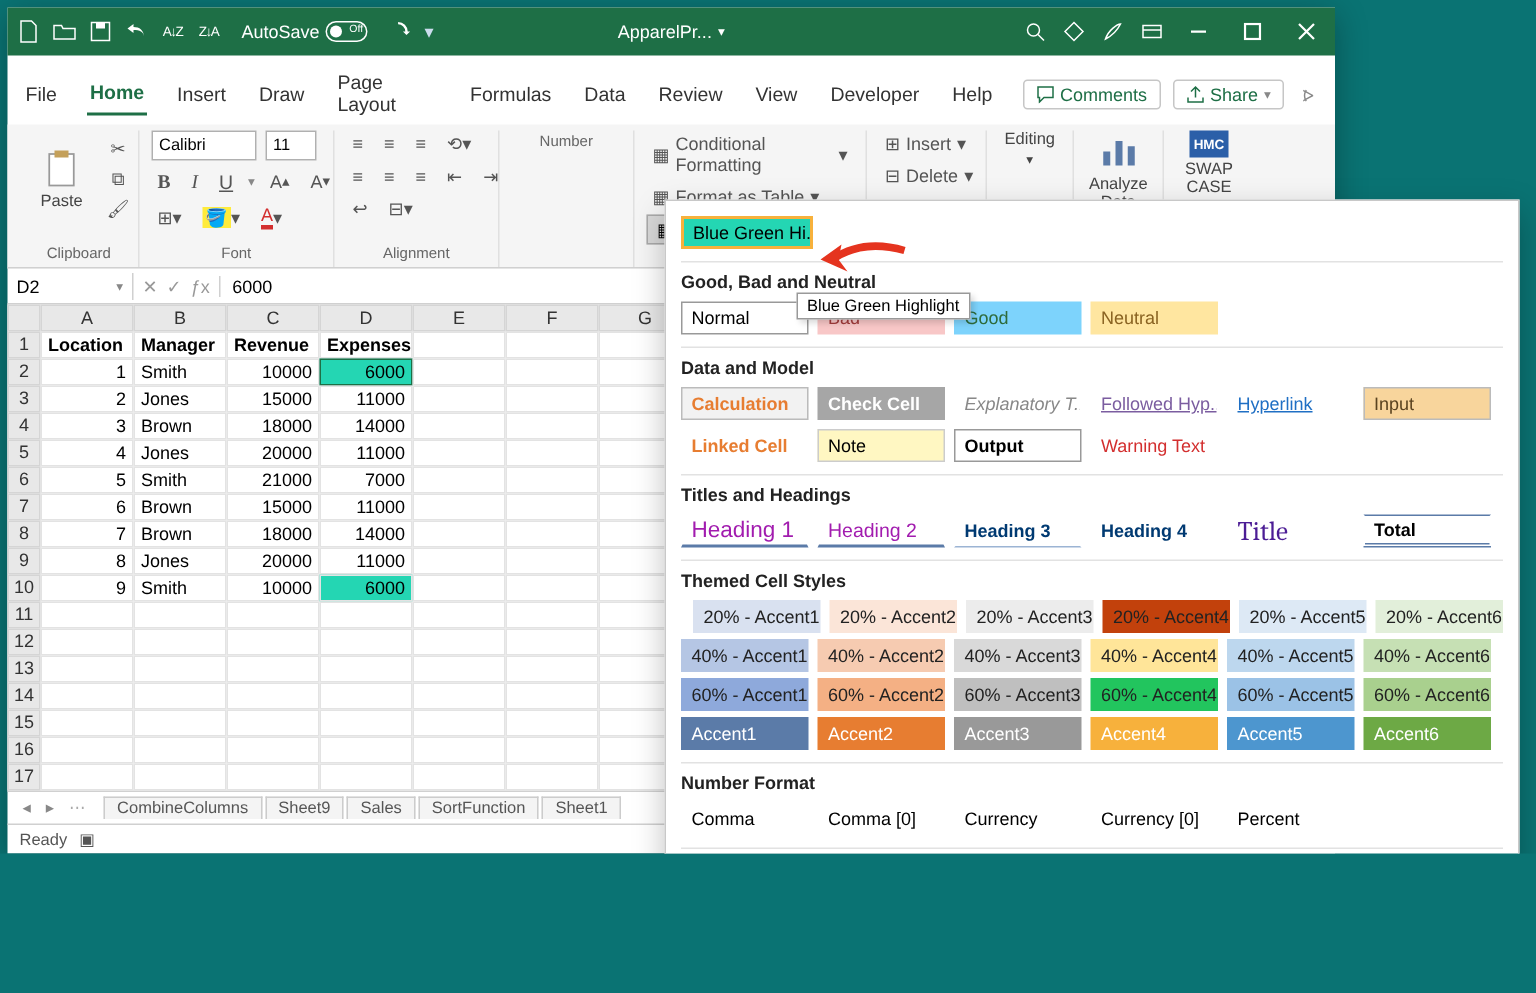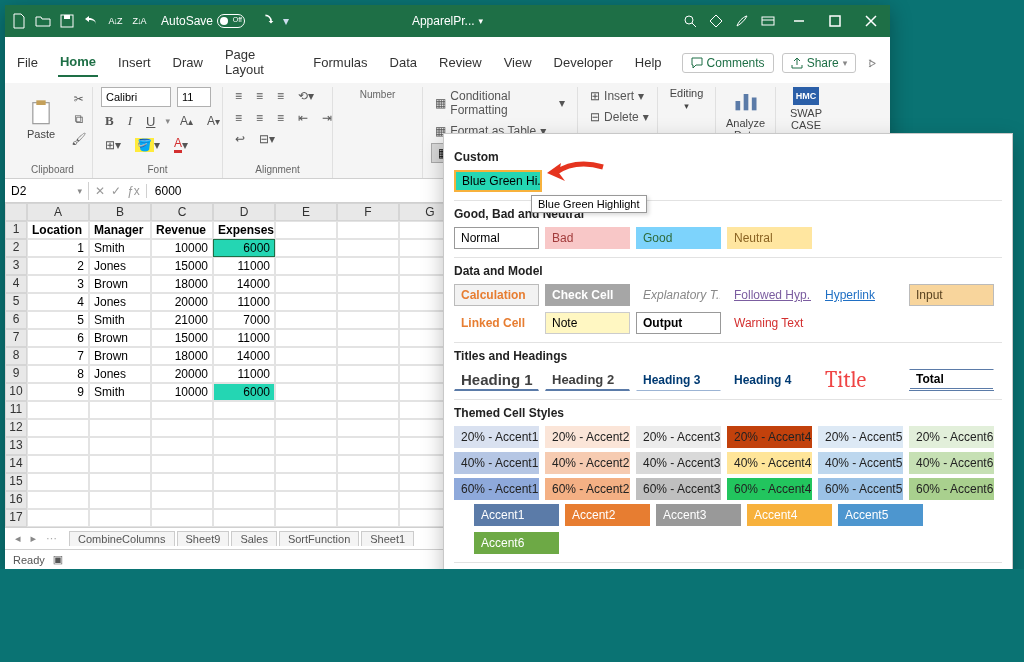--- a/index.html
+++ b/index.html
@@ -61,21 +61,21 @@
 
 
 .styles-pop { position:absolute; left:438px; top:128px; width:570px; background:#fff; border:1px solid #c8c8c8; box-shadow:0 8px 20px rgba(0,0,0,.25); padding:10px 10px 14px; z-index:10; }
 .sec { margin-bottom:8px; }
 .sec-title { font-weight:600; font-size:12px; margin:6px 0 6px; color:#222; }
 .swatches { display:flex; gap:6px; flex-wrap:wrap; }
 .swatch { width:85px; height:22px; font-size:12px; display:flex; align-items:center; padding:0 6px; border:1px solid transparent; overflow:hidden; white-space:nowrap; }
 .swatch.bordered { border:1px solid #999; }
 .custom-sw { background:#24d6b3; border:2px solid #f7b13c; width:88px;}
 .tooltip-like { position:absolute; left:526px; top:190px; z-index:20; background:#fff; border:1px solid #999; padding:2px 6px; font-size:11px; box-shadow:2px 2px 4px rgba(0,0,0,.15); }
-.heading-sw { border-bottom:2px solid #5b7ba8; color:#404040; font-weight:700; }
+.heading-sw { border-bottom:2px solid #5b7ba8; color:#a21caf; font-weight:400; }
 .hr { border:none; border-top:1px solid #e2e2e2; margin:4px 0 6px;}
 .menu-row { display:flex; align-items:center; gap:8px; font-size:12px; color:#333; padding:4px 2px; }
 .menu-row svg{width:14px;height:14px;fill:none;stroke:#5b7ba8;}
 
 .arrow { position:absolute; left:540px; top:150px; z-index:30; }
 .arrow svg { width:60px; height:36px; }
 </style>
 </head>
 <body>
 
@@ -480,21 +480,20 @@
     <div class="stab">SortFunction</div>
     <div class="stab">Sheet1</div>
   </div>
   <div class="status">
     <span>Ready</span>
     <span>▣</span>
   </div>
 
   <div class="styles-pop">
     <div class="sec">
-      <div class="sec-title">Custom</div>
       <div class="swatches">
         <div class="swatch custom-sw">Blue Green Hi...</div>
       </div>
     </div>
     <hr class="hr">
     <div class="sec">
       <div class="sec-title">Good, Bad and Neutral</div>
       <div class="swatches">
         <div class="swatch bordered">Normal</div>
         <div class="swatch" style="background:#f8c7c7;color:#a23b3b;">Bad</div>
@@ -519,29 +518,29 @@
       </div>
     </div>
     <hr class="hr">
     <div class="sec">
       <div class="sec-title">Titles and Headings</div>
       <div class="swatches">
         <div class="swatch heading-sw" style="font-size:15px;">Heading 1</div>
         <div class="swatch heading-sw" style="font-size:13px;border-bottom-width:2px;">Heading 2</div>
         <div class="swatch" style="color:#003a72;font-weight:600;border-bottom:1px solid #9cb4d4;">Heading 3</div>
         <div class="swatch" style="color:#003a72;font-weight:600;">Heading 4</div>
-        <div class="swatch" style="font-family:Cambria,serif;font-size:22px;color:#ef4444;text-align:center;">Title</div>
+        <div class="swatch" style="font-family:Cambria,serif;font-size:18px;color:#4c1d95;text-align:center;">Title</div>
         <div class="swatch" style="font-weight:600;border-top:1px solid #5b7ba8;border-bottom:3px double #5b7ba8;">Total</div>
       </div>
     </div>
     <hr class="hr">
     <div class="sec">
       <div class="sec-title">Themed Cell Styles</div>
       <div id="themed-grid">
-          <div class="swatches" style="margin-bottom:4px;">
+          <div class="swatches" style="margin-bottom:4px;justify-content:flex-end;">
             <div class="swatch" style="background:#d9e1f0;color:#222;">20% - Accent1</div>
             <div class="swatch" style="background:#fbe5d8;color:#222;">20% - Accent2</div>
             <div class="swatch" style="background:#ececec;color:#222;">20% - Accent3</div>
             <div class="swatch" style="background:#c2410c;color:#222;">20% - Accent4</div>
             <div class="swatch" style="background:#dde9f5;color:#222;">20% - Accent5</div>
             <div class="swatch" style="background:#e2efda;color:#222;">20% - Accent6</div>
           </div>
           <div class="swatches" style="margin-bottom:4px;">
             <div class="swatch" style="background:#b5c6e4;color:#222;">40% - Accent1</div>
             <div class="swatch" style="background:#f6cbb1;color:#222;">40% - Accent2</div>
@@ -551,21 +550,21 @@
             <div class="swatch" style="background:#c6e0b4;color:#222;">40% - Accent6</div>
           </div>
           <div class="swatches" style="margin-bottom:4px;">
             <div class="swatch" style="background:#8ea9db;color:#222;">60% - Accent1</div>
             <div class="swatch" style="background:#f4b084;color:#222;">60% - Accent2</div>
             <div class="swatch" style="background:#bfbfbf;color:#222;">60% - Accent3</div>
             <div class="swatch" style="background:#22c55e;color:#222;">60% - Accent4</div>
             <div class="swatch" style="background:#9bc2e6;color:#222;">60% - Accent5</div>
             <div class="swatch" style="background:#a9d08e;color:#222;">60% - Accent6</div>
           </div>
-          <div class="swatches" style="margin-bottom:4px;margin-left:20px;">
+          <div class="swatches" style="margin-bottom:4px;">
             <div class="swatch" style="background:#5b7ba8;color:#fff;">Accent1</div>
             <div class="swatch" style="background:#e77d31;color:#fff;">Accent2</div>
             <div class="swatch" style="background:#999999;color:#fff;">Accent3</div>
             <div class="swatch" style="background:#f7b13c;color:#fff;">Accent4</div>
             <div class="swatch" style="background:#4d96cf;color:#fff;">Accent5</div>
             <div class="swatch" style="background:#6da945;color:#fff;">Accent6</div>
           </div>
         </div>
     </div>
     <hr class="hr">

